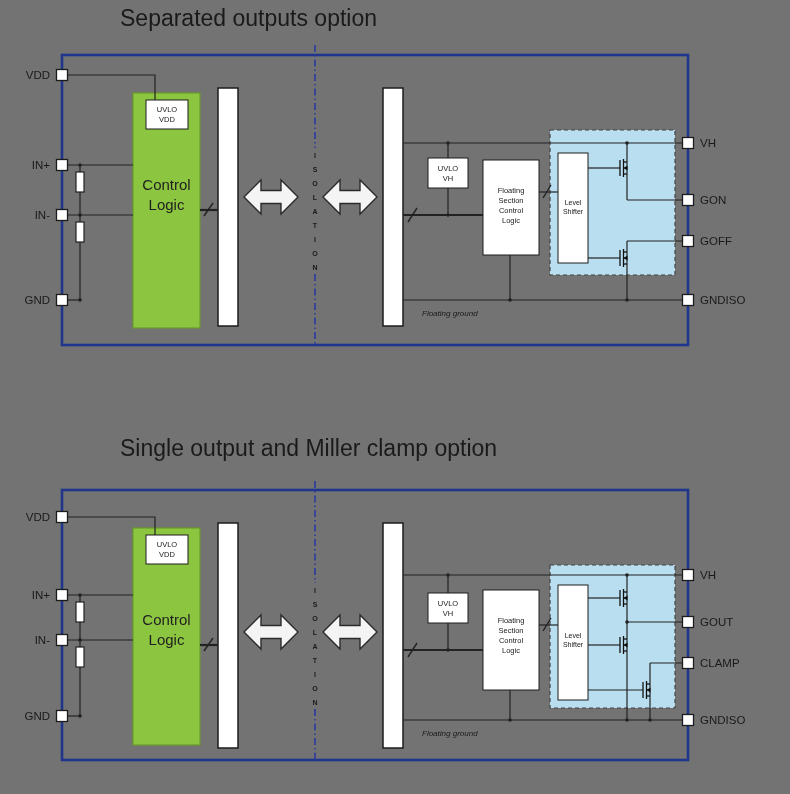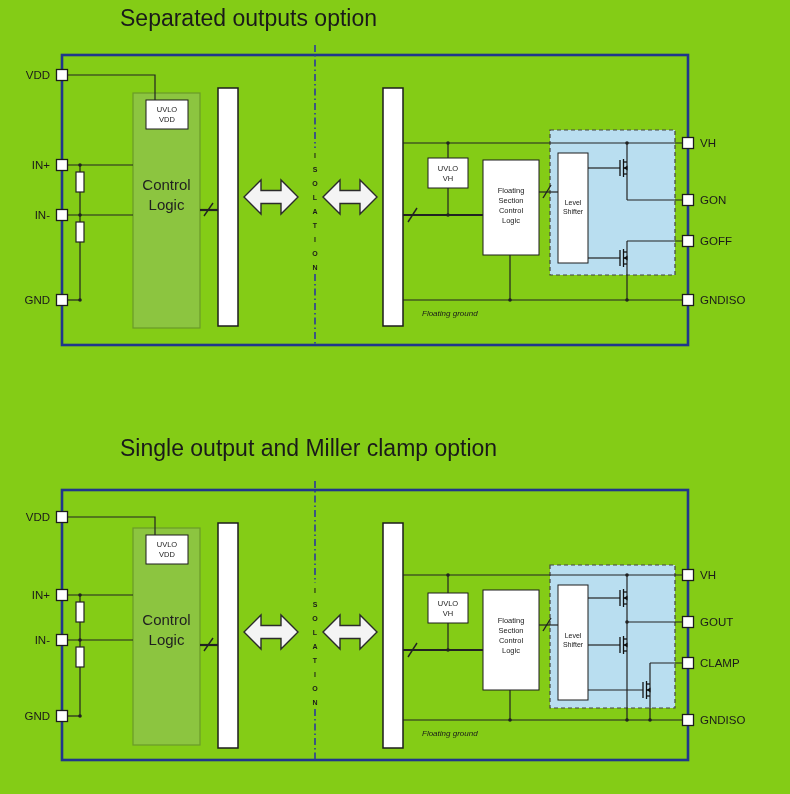--- a/index.html
+++ b/index.html
@@ -1,16 +1,16 @@
 <!DOCTYPE html>
 <html><head>
 <meta charset="utf-8">
 <style>
   html,body { margin:0; padding:0; background:#ffffff; }
-  .page { width:790px; height:794px; position:relative; background:#84cc16; }
+  .page { width:790px; height:794px; position:relative; background:#737373; }
   svg { display:block; }
   svg text { font-family:"Liberation Sans", sans-serif; fill:#1a1a1a; }
   .title { font-size:23px; }
   .pl { font-size:11.5px; text-anchor:end; }
   .pr { font-size:11.5px; text-anchor:start; }
   .big { font-size:15px; text-anchor:middle; fill:#1f1f1f; }
   .sm  { font-size:7.5px; text-anchor:middle; }
   .xs  { font-size:7px; text-anchor:middle; }
   .iso { font-size:7px; text-anchor:middle; font-weight:600; }
   .fg  { font-size:8px; font-style:italic; }

